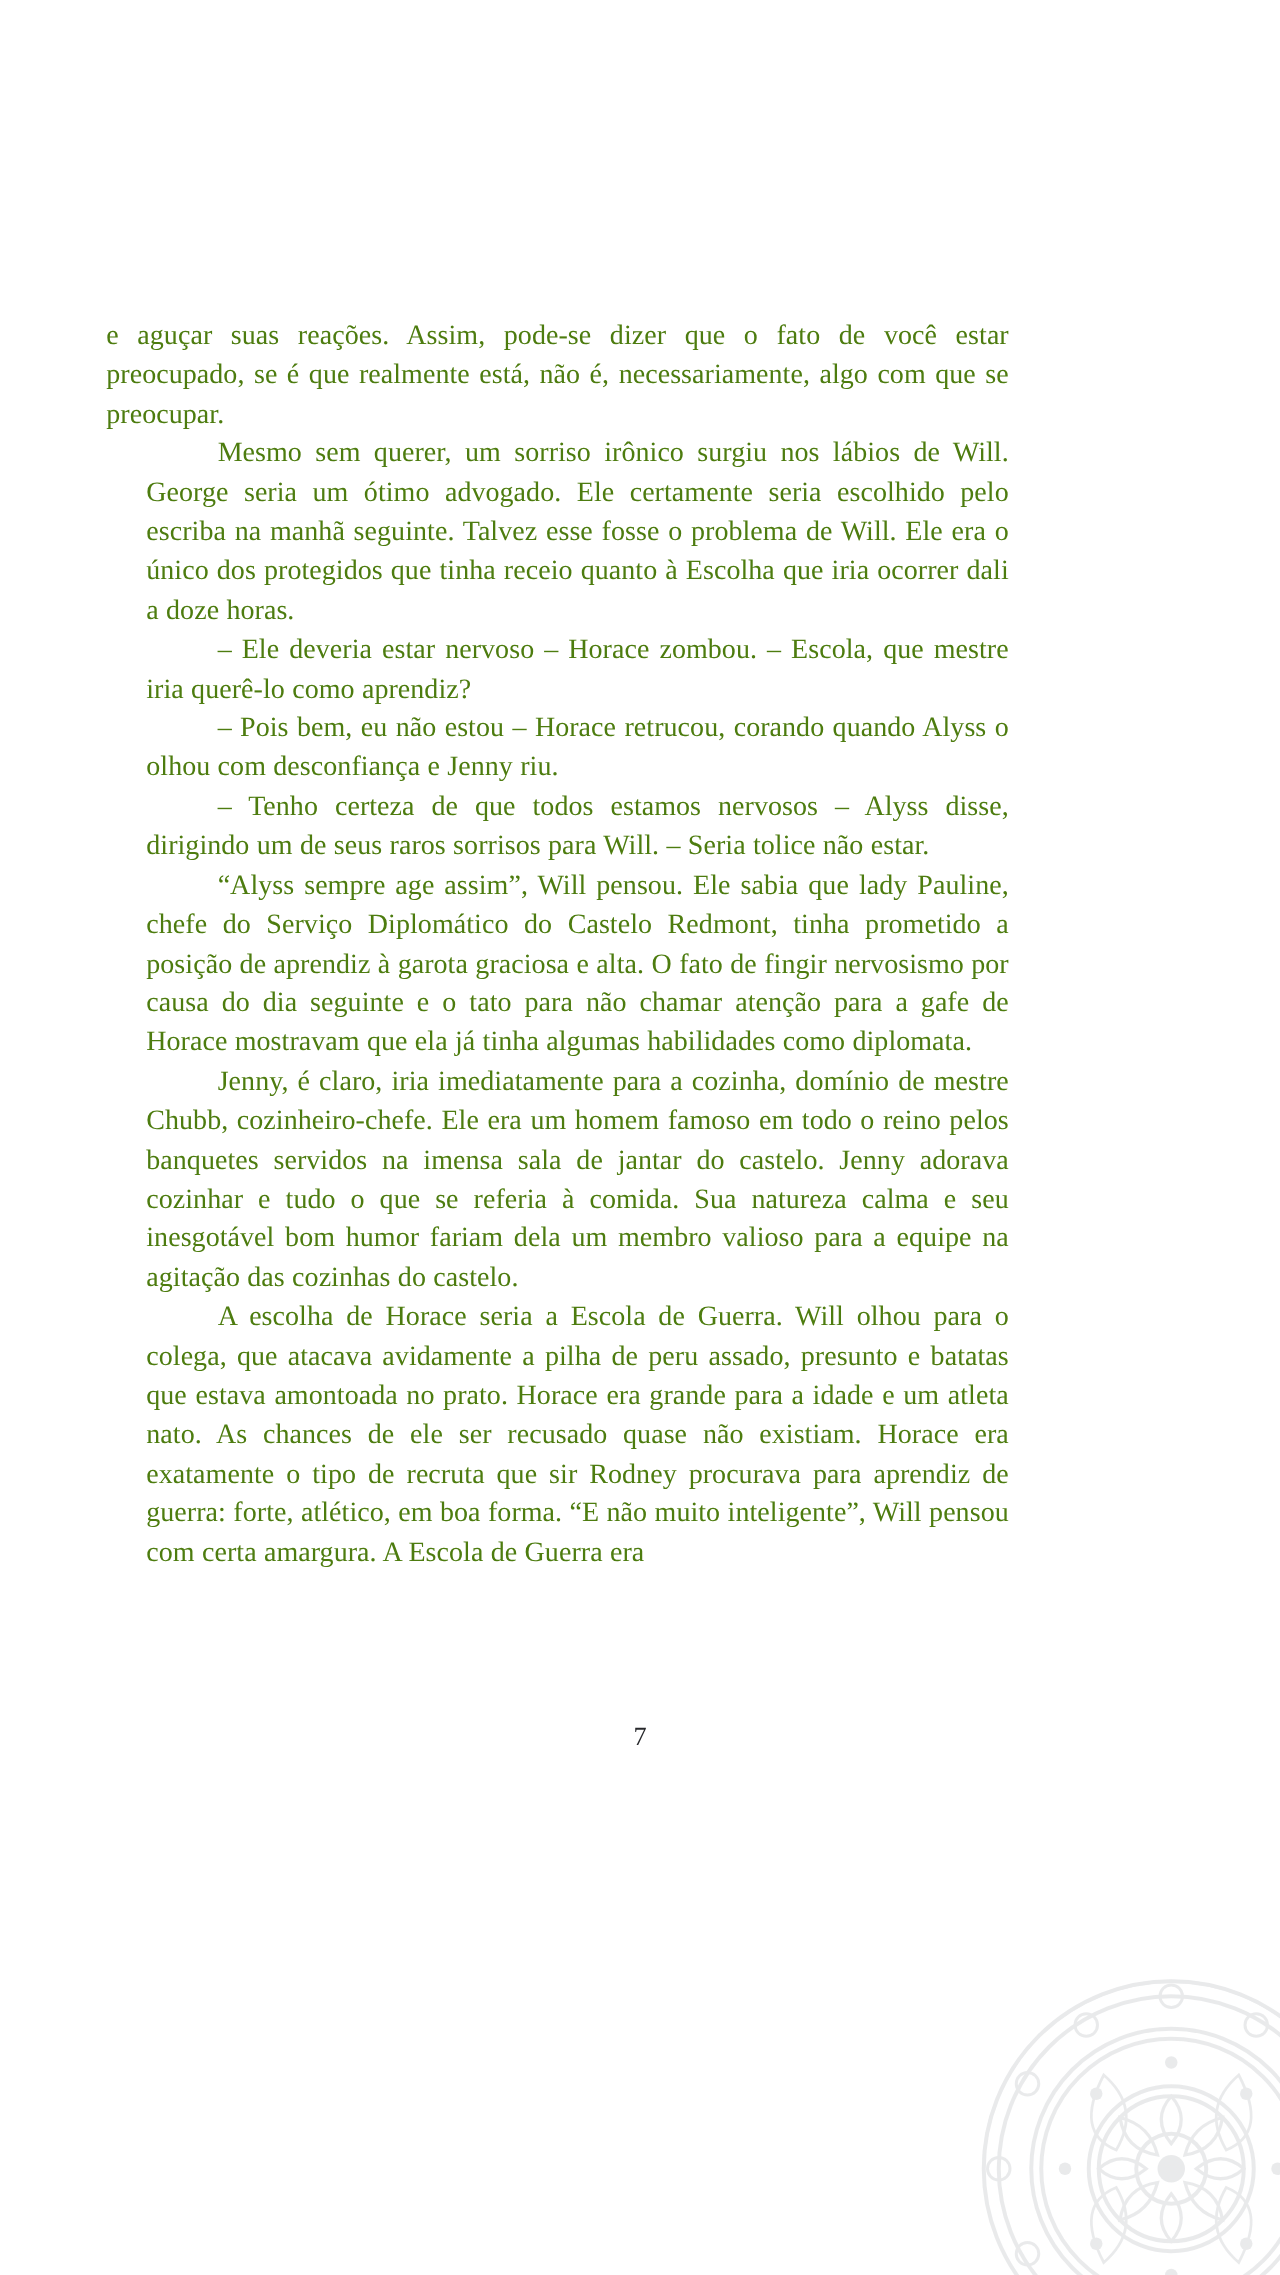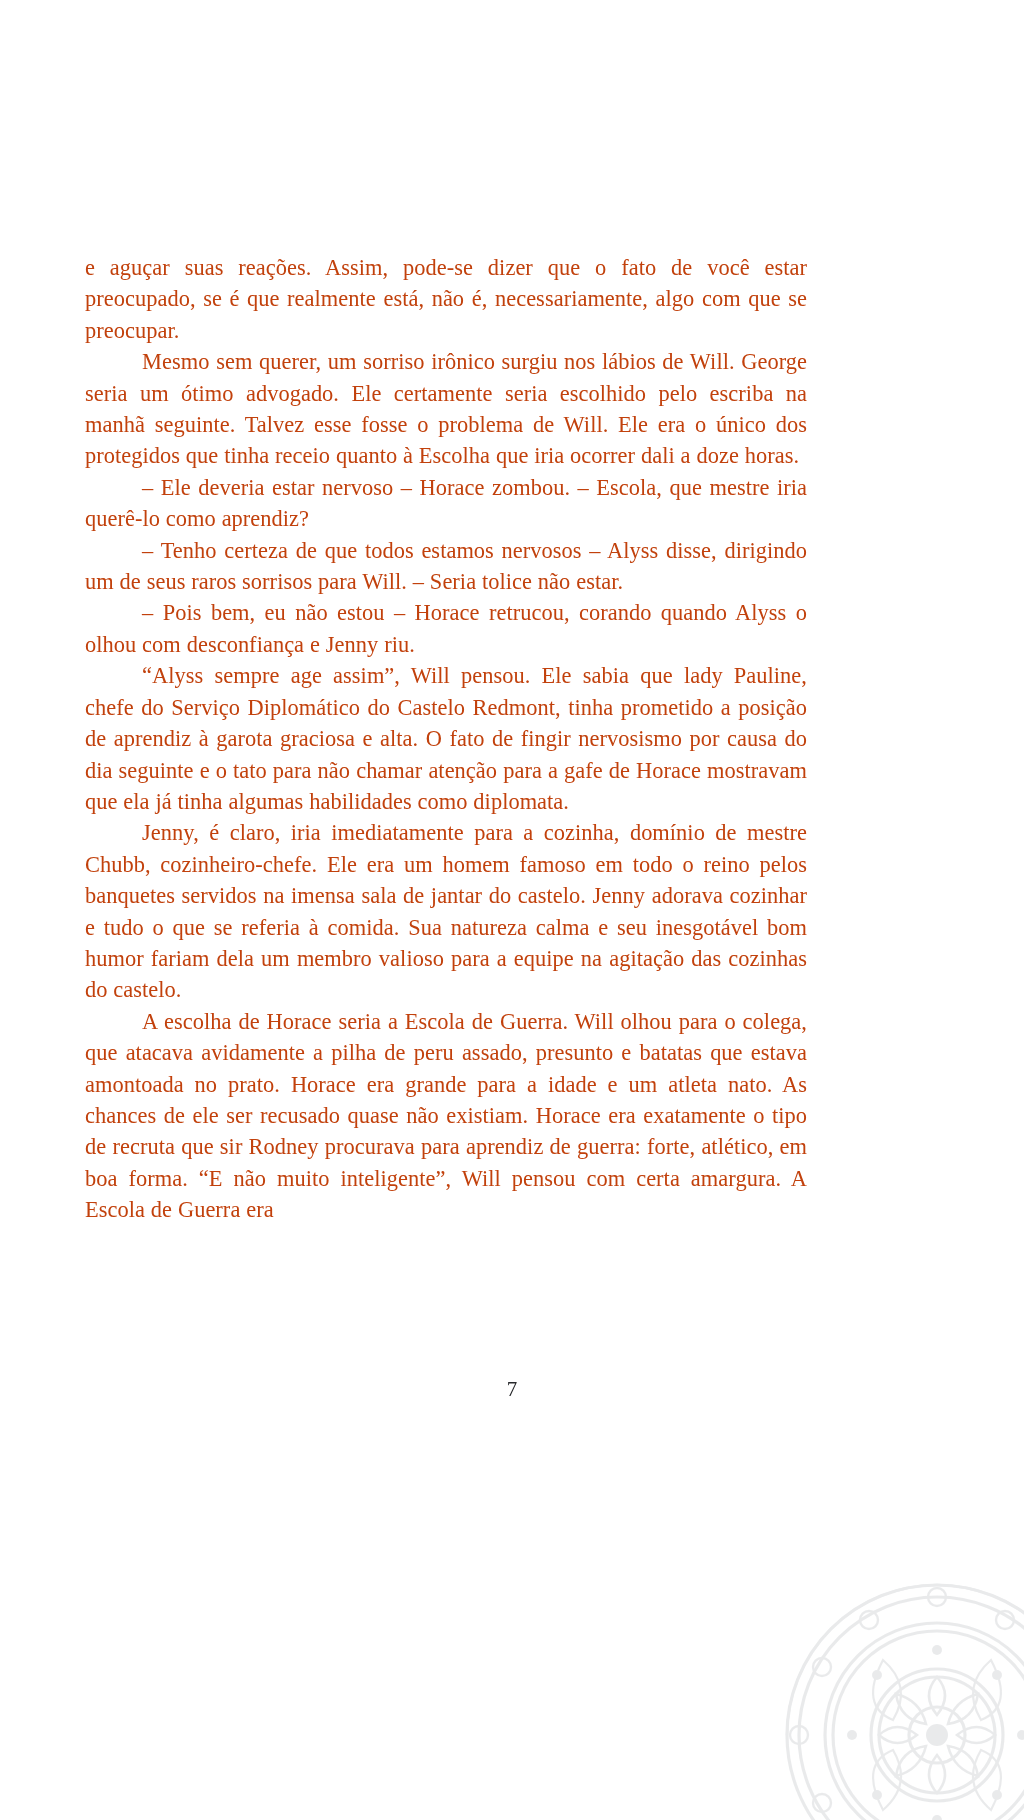--- a/index.html
+++ b/index.html
@@ -36,33 +36,33 @@
   .ornament svg { display: block; width: 100%; height: 100%; }
 
   
   .text-column {
     position: absolute;
     left: 85px;
     top: 252px;
     width: 722px;
     text-align: justify;
     text-justify: inter-word;
-    color: #c2410c;
+    color: #4d7c0f;
     font-size: 22.4px;
     line-height: 31.4px;
     letter-spacing: 0.05px;
     word-spacing: 0.2px;
   }
 
   .para {
     margin: 0;
     text-indent: 0;
     hyphens: none;
   }
-  .para.indent { text-indent: 2.55em; }
+  .para.indent { text-indent: 2.55em; margin-left: 32px; }
 
   
   .folio {
     position: absolute;
     left: 0;
     right: 0;
     top: 1376px;
     text-align: center;
     color: #27282b;
     font-size: 21px;
@@ -72,22 +72,22 @@
 </style>
 </head>
 <body>
 
 <div class="page">
 
   <div class="text-column">
     <p class="para">e aguçar suas reações. Assim, pode-se dizer que o fato de você estar preocupado, se é que realmente está, não é, necessariamente, algo com que se preocupar.</p>
     <p class="para indent">Mesmo sem querer, um sorriso irônico surgiu nos lábios de Will. George seria um ótimo advogado. Ele certamente seria escolhido pelo escriba na manhã seguinte. Talvez esse fosse o problema de Will. Ele era o único dos protegidos que tinha receio quanto à Escolha que iria ocorrer dali a doze horas.</p>
     <p class="para indent">– Ele deveria estar nervoso – Horace zombou. – Escola, que mestre iria querê-lo como aprendiz?</p>
+    <p class="para indent">– Pois bem, eu não estou – Horace retrucou, corando quando Alyss o olhou com desconfiança e Jenny riu.</p>
     <p class="para indent">– Tenho certeza de que todos estamos nervosos – Alyss disse, dirigindo um de seus raros sorrisos para Will. – Seria tolice não estar.</p>
-    <p class="para indent">– Pois bem, eu não estou – Horace retrucou, corando quando Alyss o olhou com desconfiança e Jenny riu.</p>
     <p class="para indent">“Alyss sempre age assim”, Will pensou. Ele sabia que lady Pauline, chefe do Serviço Diplomático do Castelo Redmont, tinha prometido a posição de aprendiz à garota graciosa e alta. O fato de fingir nervosismo por causa do dia seguinte e o tato para não chamar atenção para a gafe de Horace mostravam que ela já tinha algumas habilidades como diplomata.</p>
     <p class="para indent">Jenny, é claro, iria imediatamente para a cozinha, domínio de mestre Chubb, cozinheiro-chefe. Ele era um homem famoso em todo o reino pelos banquetes servidos na imensa sala de jantar do castelo. Jenny adorava cozinhar e tudo o que se referia à comida. Sua natureza calma e seu inesgotável bom humor fariam dela um membro valioso para a equipe na agitação das cozinhas do castelo.</p>
     <p class="para indent">A escolha de Horace seria a Escola de Guerra. Will olhou para o colega, que atacava avidamente a pilha de peru assado, presunto e batatas que estava amontoada no prato. Horace era grande para a idade e um atleta nato. As chances de ele ser recusado quase não existiam. Horace era exatamente o tipo de recruta que sir Rodney procurava para aprendiz de guerra: forte, atlético, em boa forma. “E não muito inteligente”, Will pensou com certa amargura. A Escola de Guerra era</p>
   </div>
 
   <div class="folio">7</div>
 
   <div class="ornament">
     <svg viewBox="0 0 330 330" xmlns="http://www.w3.org/2000/svg" aria-hidden="true">
       <g fill="none" stroke="#b9bcc0" stroke-width="3.2">

